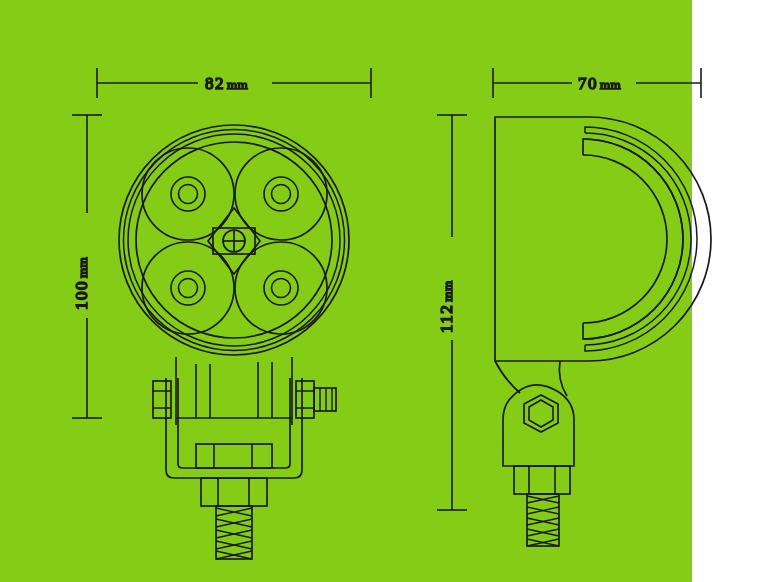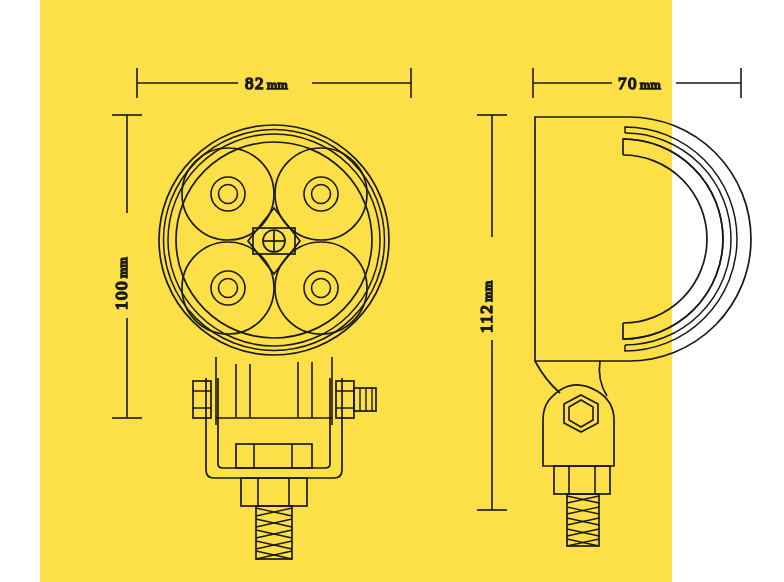--- a/index.html
+++ b/index.html
@@ -10,24 +10,23 @@
   body {
     width: 784px;
     height: 582px;
     font-family: "Liberation Serif", serif;
     overflow: hidden;
     position: relative;
   }
   #canvas-wrap {
     position: absolute;
     left: 0; top: 0;
-    width: 632px;
+    width: 692px;
     height: 582px;
-    background: #fde047;
-    margin-left: 40px;
+    background: #84cc16;
   }
   svg.drawing {
     display: block;
     width: 784px;
     height: 582px;
   }
   .dim-text {
     font-family: "Liberation Serif", serif;
     font-size: 17px;
     letter-spacing: 1.5px;

